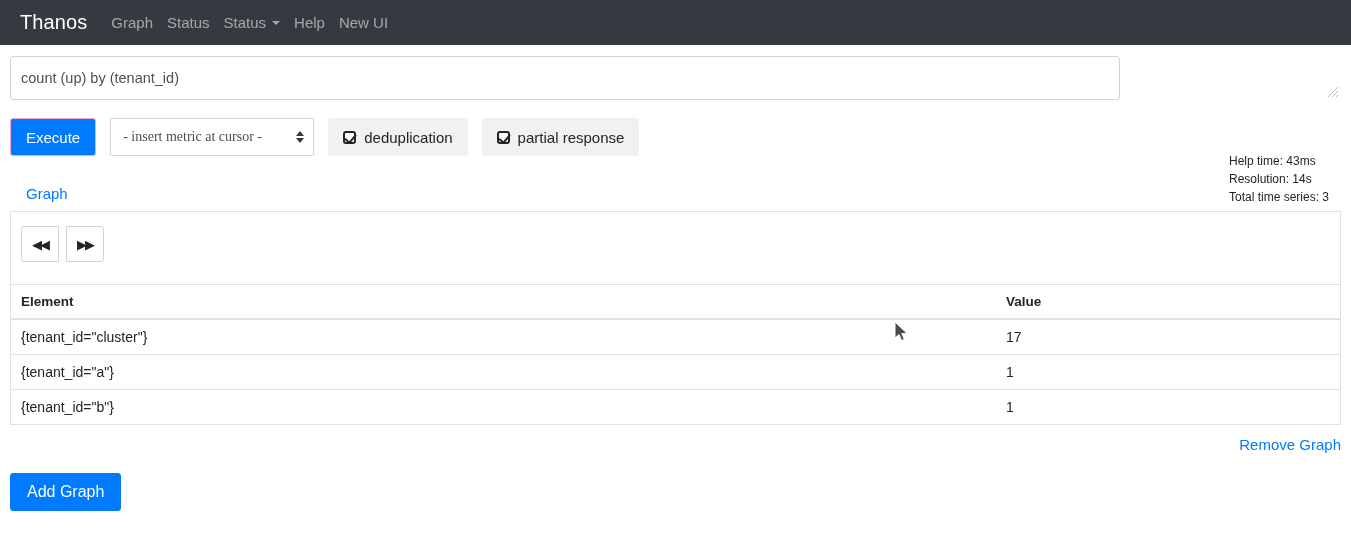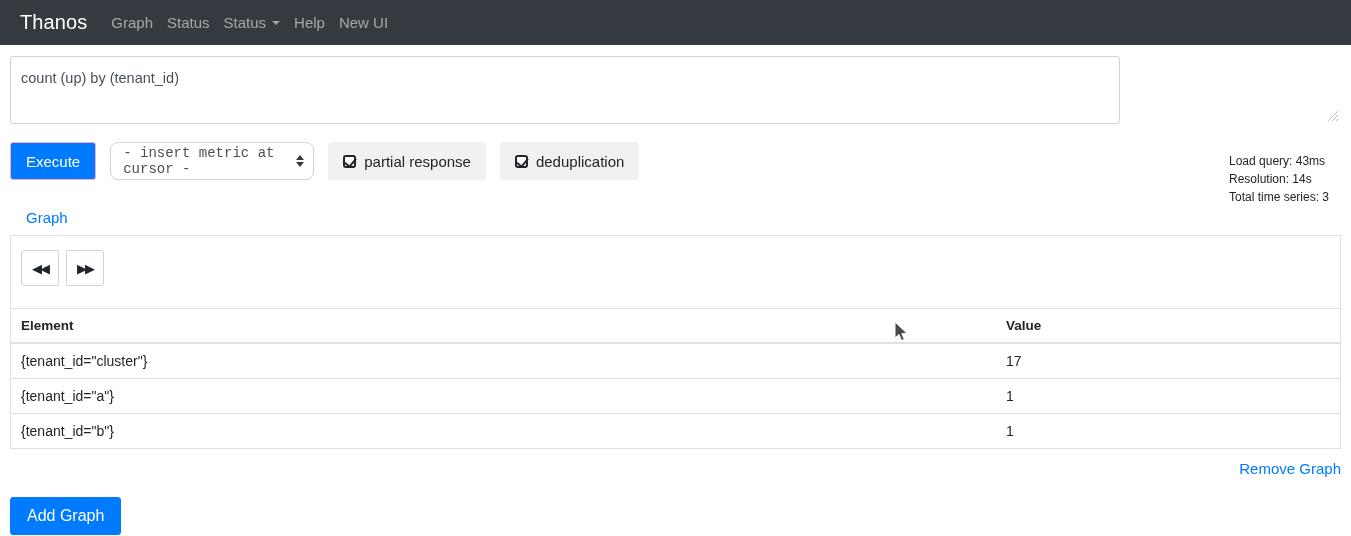--- a/index.html
+++ b/index.html
@@ -72,21 +72,21 @@
     left: 2px; top: -1px;
     width: 5px; height: 9px;
     border: solid #212529;
     border-width: 0 2px 2px 0;
     transform: rotate(40deg);
   }
 
   .query-row { position: relative; margin-top: 11px; }
   .query-box {
     width: 1110px;
-    height: 68px;
+    height: 44px;
     border: 1px solid #ced4da;
     border-radius: 3px;
     background: #fff;
     font-family: "Liberation Sans", sans-serif;
     font-size: 14.5px;
     color: #495057;
     padding: 13px 4px 0 10px;
     resize: none;
     outline: none;
     display: block;
@@ -124,26 +124,26 @@
     color: #fff;
     border: 1px solid #f9a8d4;
     border-radius: 3px;
     font-size: 15px;
     font-family: "Liberation Sans", sans-serif;
     padding: 0 15px;
     cursor: pointer;
   }
   .metric-select {
     border: 1px solid #ced4da;
-    border-radius: 8px;
+    border-radius: 1px;
     background: #fff;
     font-size: 14px;
     color: #495057;
     padding: 0 26px 0 12px;
-    font-family: Liberation Mono, monospace;
+    font-family: Liberation Serif, serif;
     position: relative;
     display: flex;
     align-items: center;
     width: 204px;
     cursor: pointer;
   }
   .sel-arrows {
     position: absolute;
     right: 9px; top: 50%;
     transform: translateY(-50%);
@@ -337,45 +337,45 @@
       <g stroke="#888" stroke-width="1">
         <line x1="13" y1="3" x2="3" y2="13"></line>
         <line x1="13" y1="7" x2="7" y2="13"></line>
         <line x1="13" y1="11" x2="11" y2="13"></line>
       </g>
     </svg>
   </div>
 
   
   <div class="stats">
-    <div>Load query: 43ms</div>
+    <div>Help time: 43ms</div>
     <div>Resolution: 14s</div>
     <div>Total time series: 3</div>
   </div>
 
   
   <div class="controls">
     <button class="btn-exec">Execute</button>
 
     <div class="metric-select">
       <span>- insert metric at cursor -</span>
       <span class="sel-arrows">
         <i class="up"></i>
           <i class="dn"></i>
       </span>
     </div>
 
     <div class="toggle-btn">
       <span class="cb checked"></span>
-      <span>partial response</span>
+      <span>deduplication</span>
     </div>
 
     <div class="toggle-btn">
       <span class="cb checked"></span>
-      <span>deduplication</span>
+      <span>partial response</span>
     </div>
   </div>
 
   
   <div class="tabs">
     <a class="tab" href="#">Graph</a>
   </div>
 
   
   <div class="panel">

